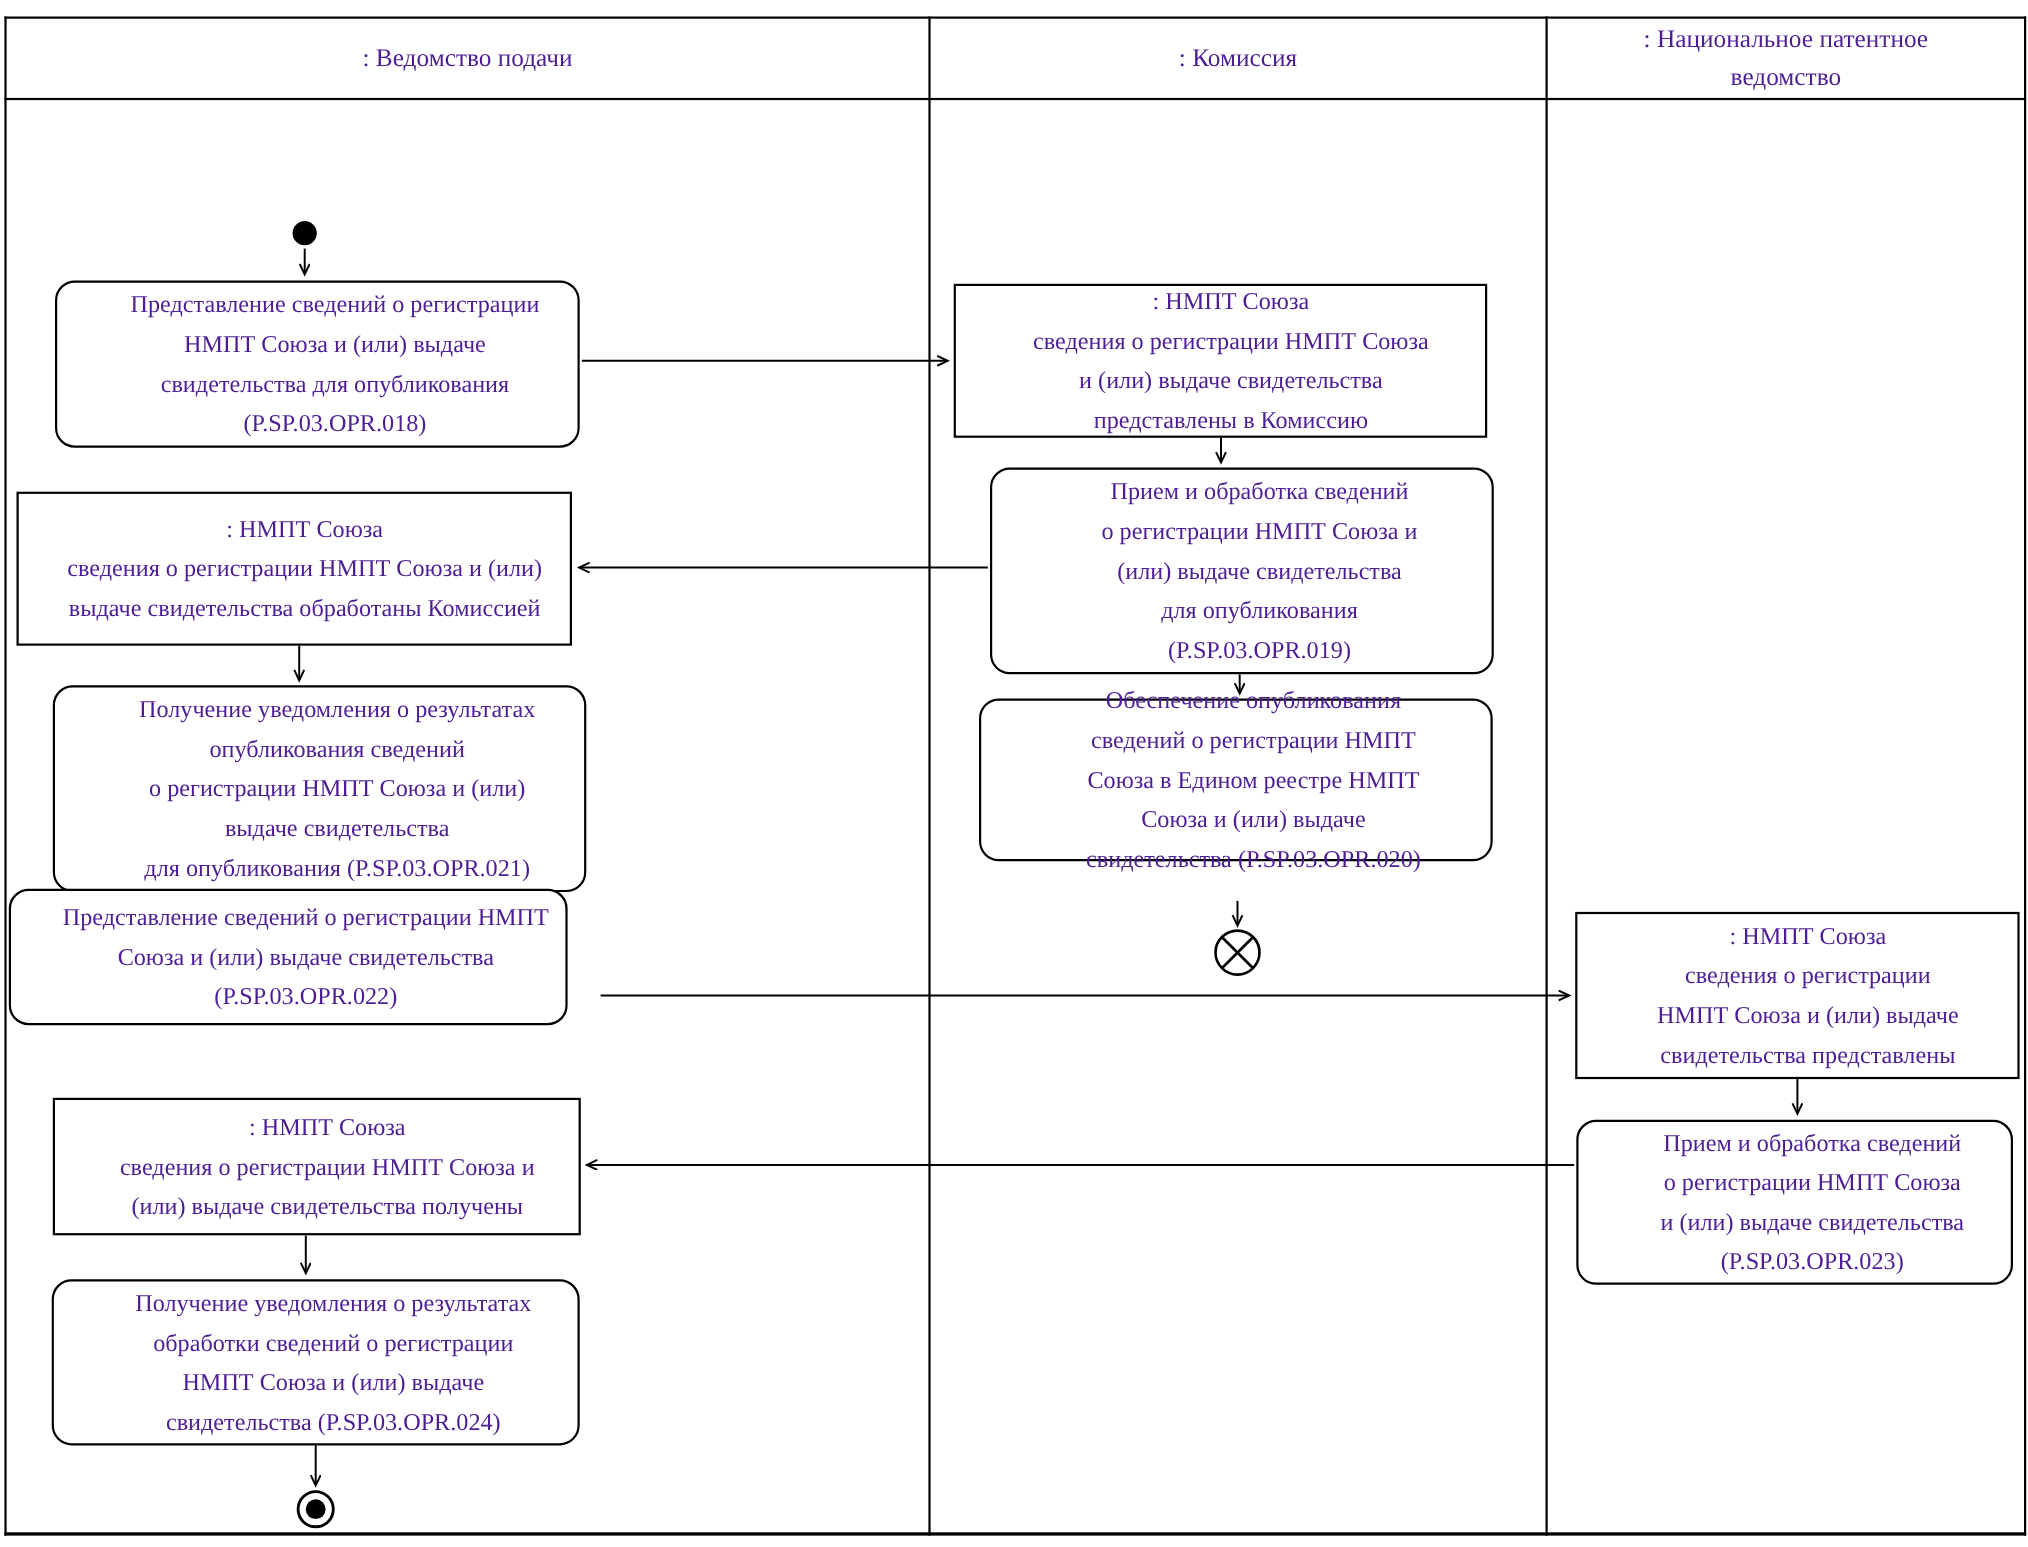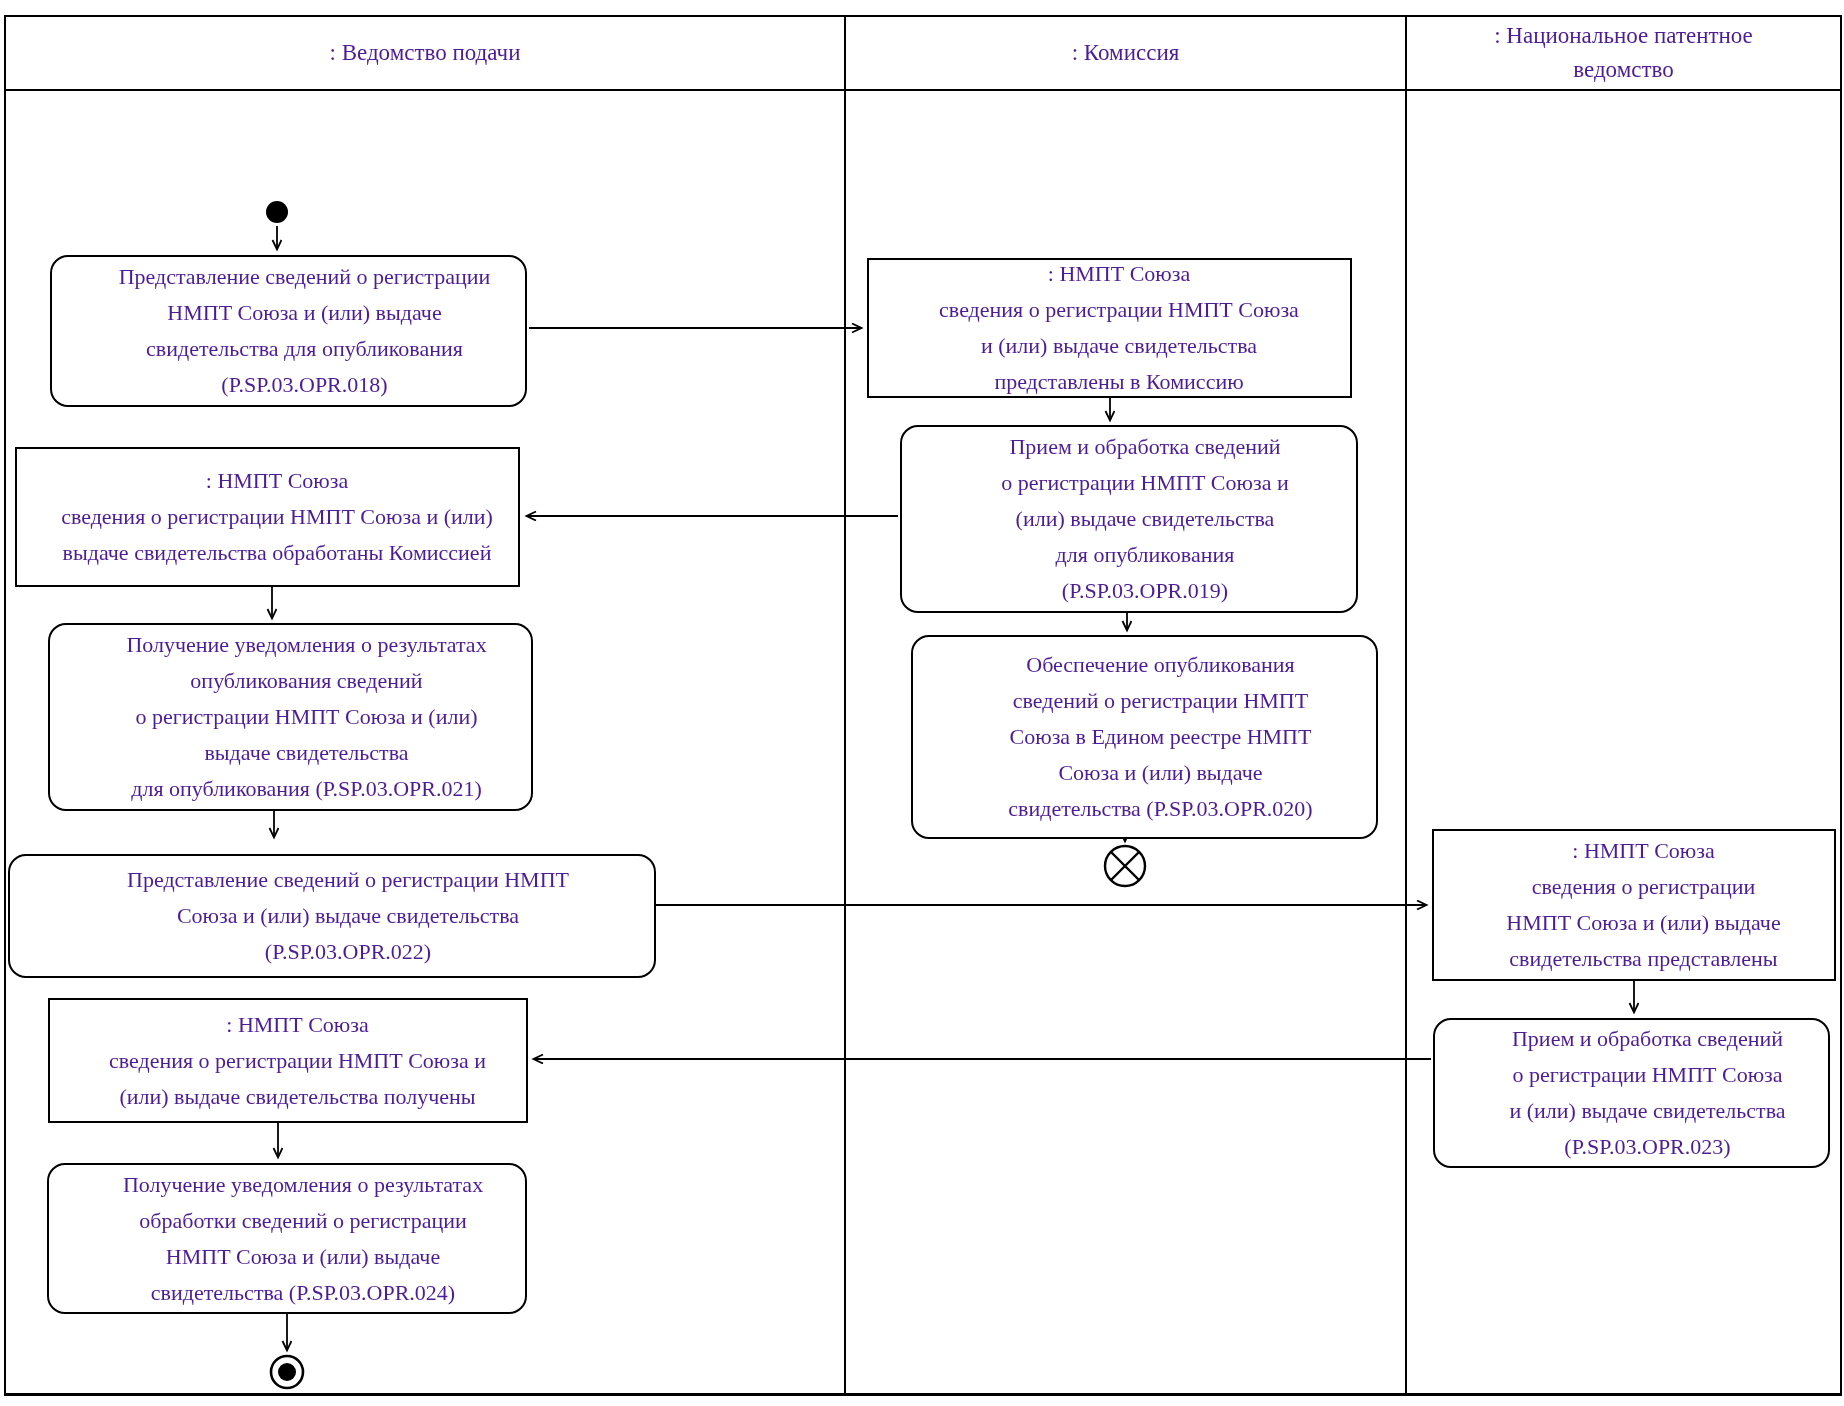--- a/index.html
+++ b/index.html
@@ -98,21 +98,21 @@
   <div class="node object" style="left:15px;top:447px;width:505px;height:140px;">: НМПТ Союза
 сведения о регистрации НМПТ Союза и (или)
 выдаче свидетельства обработаны Комиссией</div>
 
   <div class="node activity" style="left:48px;top:623px;width:485px;height:188px;">Получение уведомления о результатах
 опубликования сведений
 о регистрации НМПТ Союза и (или)
 выдаче свидетельства
 для опубликования (P.SP.03.OPR.021)</div>
 
-  <div class="node activity" style="left:8px;top:854px;width:648px;height:124px;">Представление сведений о регистрации НМПТ
+  <div class="node activity" style="left:8px;top:808px;width:508px;height:124px;">Представление сведений о регистрации НМПТ
 Союза и (или) выдаче свидетельства
 (P.SP.03.OPR.022)</div>
 
   <div class="node object" style="left:48px;top:998px;width:480px;height:125px;">: НМПТ Союза
 сведения о регистрации НМПТ Союза и
 (или) выдаче свидетельства получены</div>
 
   <div class="node activity" style="left:47px;top:1163px;width:480px;height:151px;">Получение уведомления о результатах
 обработки сведений о регистрации
 НМПТ Союза и (или) выдаче
@@ -122,21 +122,21 @@
 сведения о регистрации НМПТ Союза
 и (или) выдаче свидетельства
 представлены в Комиссию</div>
 
   <div class="node activity" style="left:900px;top:425px;width:458px;height:188px;">Прием и обработка сведений
 о регистрации НМПТ Союза и
 (или) выдаче свидетельства
 для опубликования
 (P.SP.03.OPR.019)</div>
 
-  <div class="node activity" style="left:911px;top:635px;width:467px;height:204px;text-align:center;">Обеспечение опубликования
+  <div class="node activity" style="left:890px;top:635px;width:467px;height:148px;text-align:center;">Обеспечение опубликования
 сведений о регистрации НМПТ
 Союза в Едином реестре НМПТ
 Союза и (или) выдаче
 свидетельства (P.SP.03.OPR.020)</div>
 
   <div class="node object" style="left:1432px;top:829px;width:404px;height:152px;">: НМПТ Союза
 сведения о регистрации
 НМПТ Союза и (или) выдаче
 свидетельства представлены</div>
 

